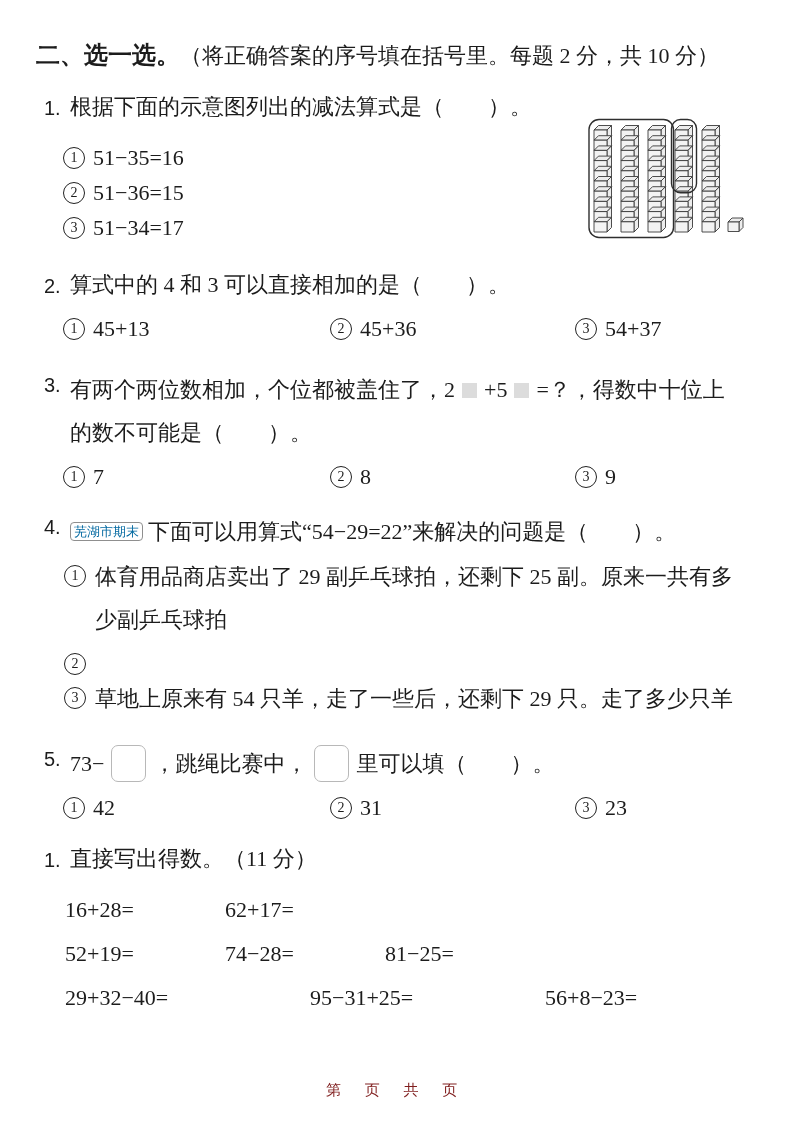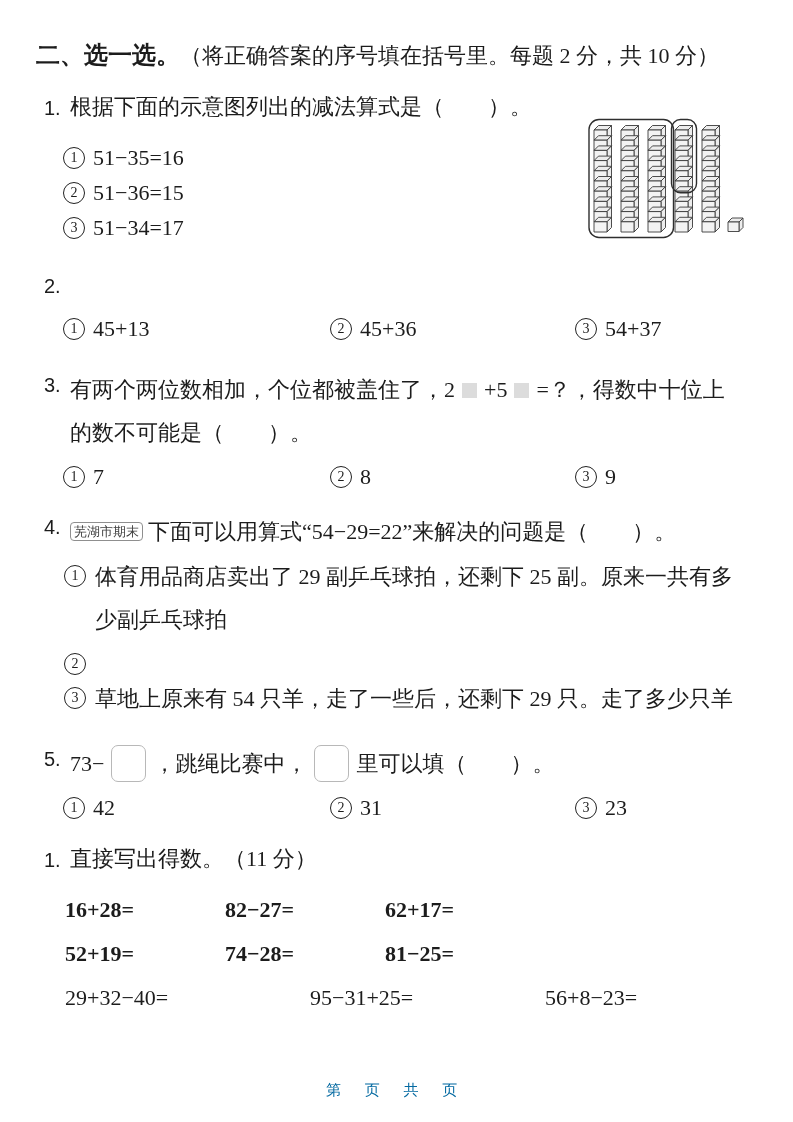--- a/index.html
+++ b/index.html
@@ -36,33 +36,33 @@
   .stackopt{display:flex;align-items:center;gap:8px;padding-left:63px;font-size:22px;height:35px;}
   
   .bigopt{display:flex;align-items:flex-start;gap:9px;padding-left:64px;font-size:22px;}
   .bigopt .cnum{margin-top:10px;}
   .bigopt .ot{width:652px;line-height:43px;}
   
   .cover{display:inline-block;width:15px;height:15px;background:#dcdcdc;margin:0 7px;vertical-align:-1px;}
   
   .blank{display:inline-block;width:33px;height:35px;border:1.5px solid #b8b8b8;border-radius:7px;background:#fff;margin:0 7px;vertical-align:-11px;}
   
-  .tag{display:inline-block;border:1px solid #8f8f8f;border-radius:4px;font-size:13px;line-height:17px;padding:0 3px;margin-right:5px;vertical-align:3px;color:#404040;}
+  .tag{display:inline-block;border:1px solid #8f8f8f;border-radius:4px;font-size:13px;line-height:17px;padding:0 3px;margin-right:5px;vertical-align:3px;color:#0369a1;}
   
   .calcrow{display:flex;padding-left:65px;font-size:22px;line-height:28px;}
-  .calcrow.four .cell{width:160px;font-weight:bold;}
+  .calcrow.four .cell{width:160px;}
   .calcrow.three .cell.c1{width:245px;}
   .calcrow.three .cell.c2{width:235px;}
   
   #diagram{position:absolute;left:586px;top:114px;width:160px;height:130px;}
   #diagram polygon{fill:#ededed;stroke:#3a3a3a;stroke-width:0.9;stroke-linejoin:round;}
   #diagram polygon.front{fill:#f3f3f3;}
   #diagram rect.loop{fill:none;stroke:#2e2e2e;stroke-width:1.4;}
   
-  .footer{position:absolute;left:0;right:0;bottom:22px;text-align:center;font-size:15px;letter-spacing:10px;color:#0369a1;}
+  .footer{position:absolute;left:0;right:0;bottom:22px;text-align:center;font-size:15px;letter-spacing:10px;color:#7f1d1d;}
   
   .mt-sec2{margin-top:40px;}
   .mt-q1{margin-top:20px;}
   .mt-q1opts{margin-top:16px;}
   .mt-q2{margin-top:24px;}
   .mt-q2opts{margin-top:14px;}
   .mt-q3{margin-top:26px;}
   .mt-q3opts{margin-top:10px;}
   .mt-q4{margin-top:20px;}
   .mt-q4opt{margin-top:2px;}
@@ -255,20 +255,21 @@
       <polygon points="116,107.8 129,107.8 129,118 116,118" class="front"></polygon>
       <polygon points="142,108 146,104 157,104 153,108"></polygon>
       <polygon points="153,108 157,104 157,113.5 153,117.5"></polygon>
       <polygon points="142,108 153,108 153,117.5 142,117.5" class="front"></polygon>
       <rect x="3" y="5.5" width="84.5" height="118" rx="10" class="loop"></rect>
       <rect x="85.5" y="5.5" width="25" height="73.19999999999999" rx="9" class="loop"></rect>
     </svg>
 
   <div class="q single mt-q2 cn">
     <span class="qnum">2.</span>
+    <div class="qtext">算式中的 4 和 3 可以直接相加的是（　　）。</div>
   </div>
   <div class="optrow mt-q2opts cn">
     <div class="opt w1">
       <span class="cnum">1</span>
       <span>45+13</span>
     </div>
     <div class="opt w2">
       <span class="cnum">2</span>
       <span>45+36</span>
     </div>
@@ -333,21 +334,20 @@
   </div>
 
 
   <div class="q single mt-s3q1 cn">
     <span class="qnum">1.</span>
     <div class="qtext">直接写出得数。（11 分）</div>
   </div>
 
   <div class="calcrow four mt-row1">
     <span class="cell">16+28=</span>
-    <span class="cell">82−27=</span>
     <span class="cell">62+17=</span>
   </div>
   <div class="calcrow four mt-row">
     <span class="cell">52+19=</span>
     <span class="cell">74−28=</span>
     <span class="cell">81−25=</span>
   </div>
   <div class="calcrow three mt-row">
     <span class="cell c1">29+32−40=</span>
     <span class="cell c2">95−31+25=</span>

